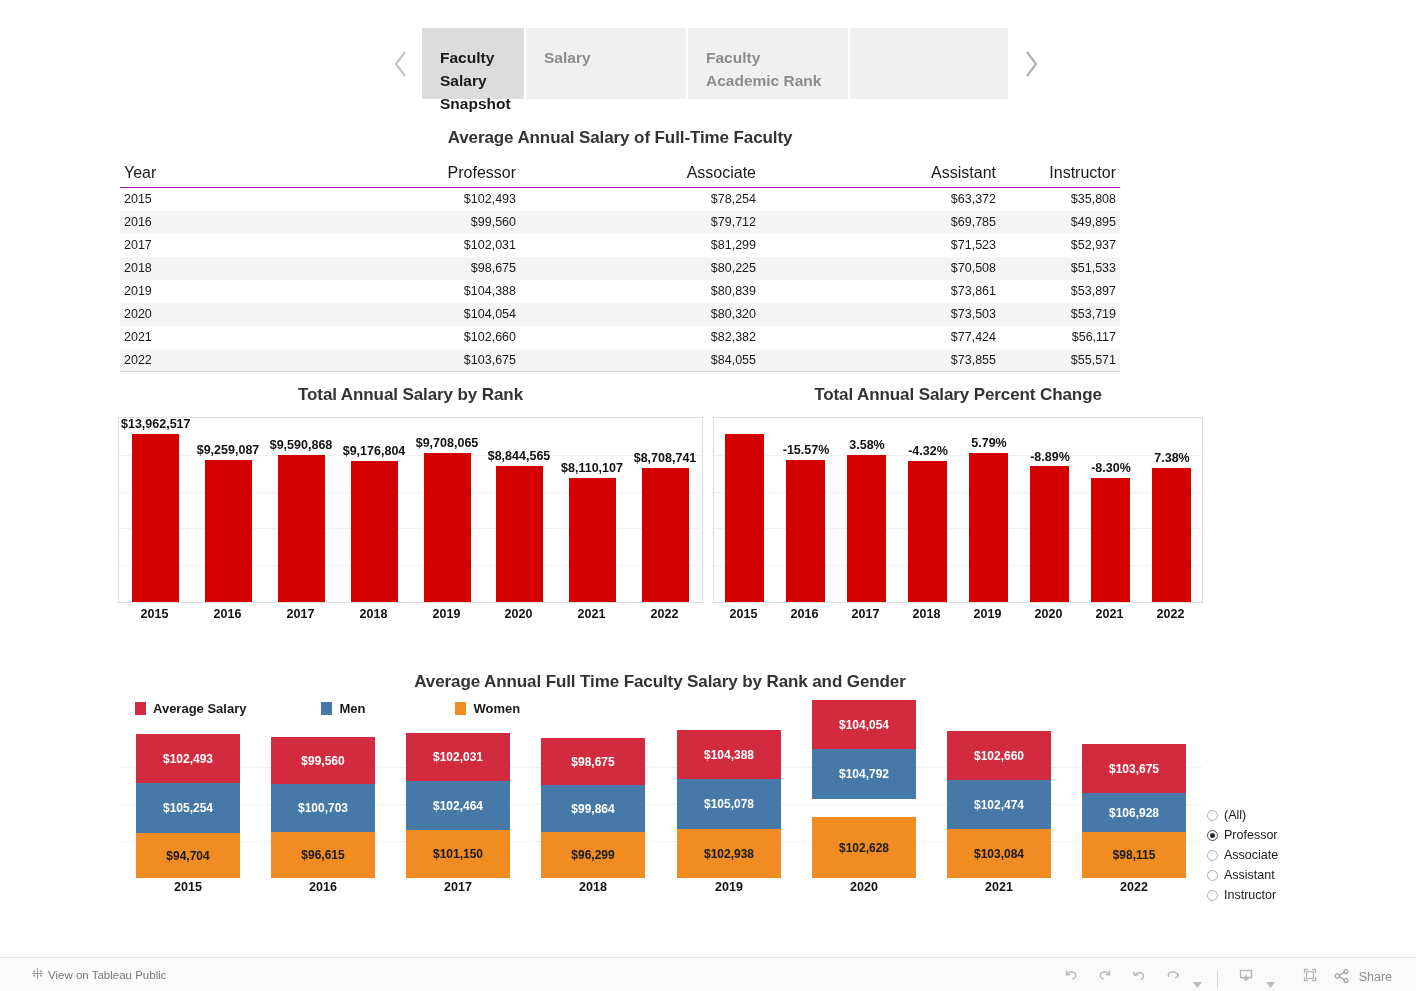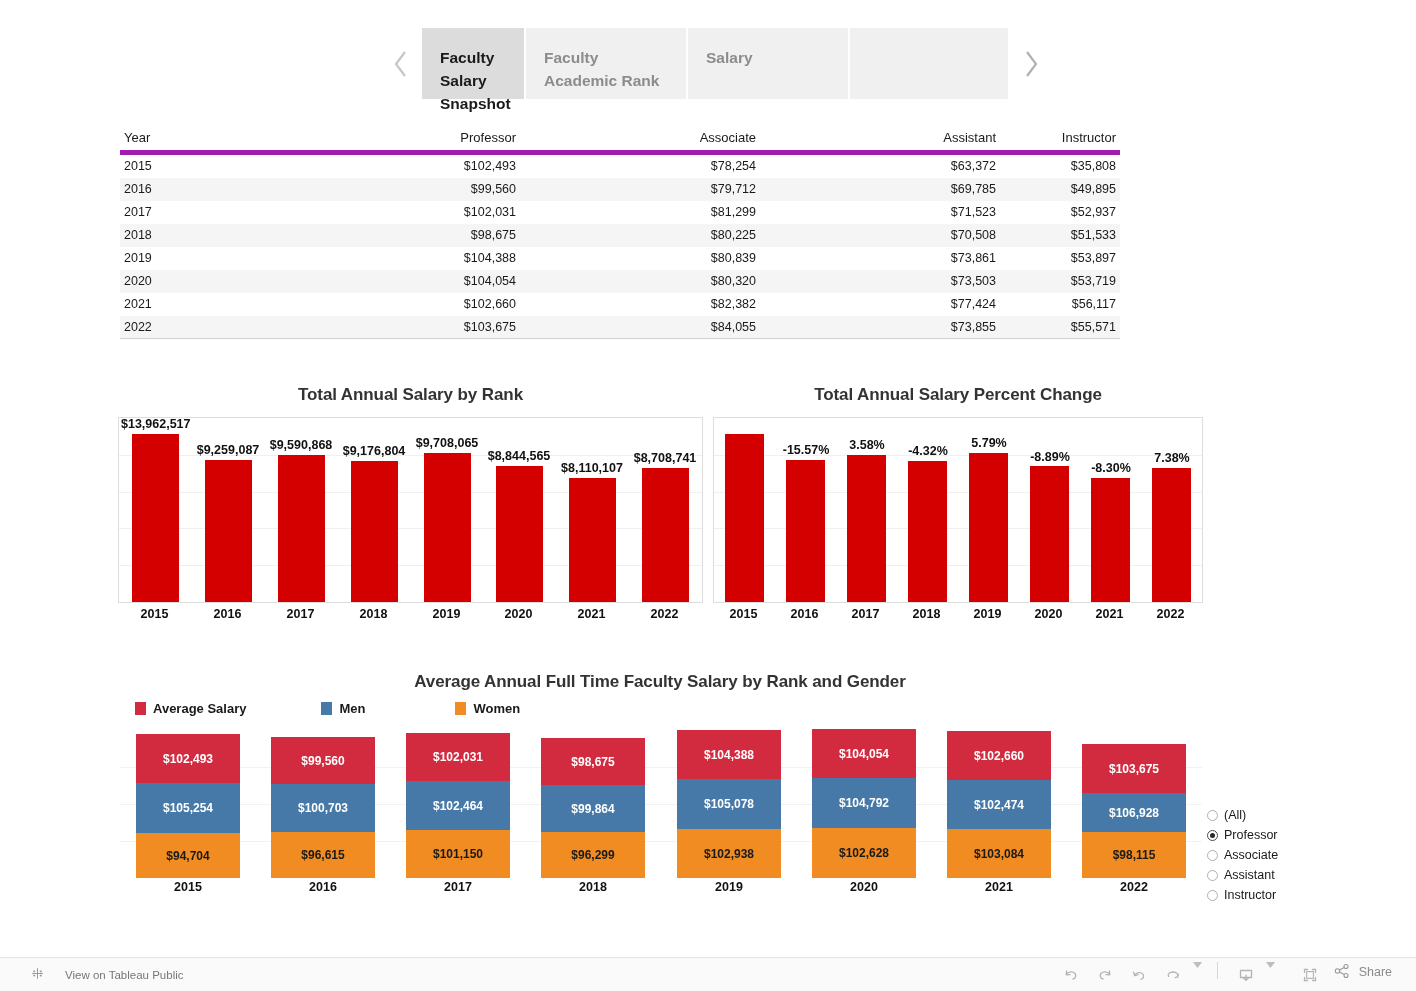--- a/index.html
+++ b/index.html
@@ -43,21 +43,21 @@
     font-size: 17px; font-weight: bold; color: #333333;
     text-align: center; letter-spacing: -0.1px;
   }
 
   
   #crosstab { position: absolute; left: 120px; top: 128px; width: 1000px; }
   #crosstab .viz-title { margin-bottom: 14px; }
   table.xtab { width: 1000px; border-collapse: collapse; font-size: 12.5px; color: #1a1a1a; }
   table.xtab th {
     font-weight: normal; text-align: right; padding: 2px 4px 5px 0;
-    border-bottom: 5px solid #a21caf; color: #1a1a1a; font-size: 13px;
+    border-bottom: 1px solid #a21caf; color: #1a1a1a; font-size: 16px;
   }
   table.xtab th.yearcol { text-align: left; padding-left: 4px; }
   table.xtab td {
     text-align: right; padding: 4px 4px 4px 0; font-size: 12.5px;
     border-bottom: 1px solid transparent;
   }
   table.xtab td.yearcol { text-align: left; padding-left: 4px; }
   table.xtab tbody tr:nth-child(even) { background: #f5f5f5; }
   table.xtab tbody tr:last-child td { border-bottom: 1px solid #cfcfcf; }
 
@@ -132,23 +132,23 @@
   
   #toolbar {
     position: absolute; left: 0; top: 957px; width: 1416px; height: 34px;
     background: #fafafa; border-top: 1px solid #e4e4e4;
     display: flex; align-items: center;
   }
   #tp-link {
     display: flex; align-items: center; margin-left: 30px;
     font-size: 11.5px; color: #777; cursor: pointer;
   }
-  #tp-link .tp-label { margin-left: 20px; }
+  #tp-link .tp-label { margin-left: 3px; }
   #tb-right {
-    margin-left: auto; margin-right: 10px; display: flex; align-items: flex-start;
+    margin-left: auto; margin-right: 10px; display: flex; align-items: flex-end;
   }
   .tb-btn {
     width: 34px; height: 26px; display: flex; align-items: center;
     justify-content: center; color: #b4b4b4; cursor: pointer;
   }
   .tb-caret { width: 16px; color: #b4b4b4; display:flex; align-items:center; justify-content:center; cursor:pointer;}
   .tb-div { width: 1px; height: 17px; background: #d6d6d6; margin: 0 11px; }
   #share-btn {
     display: flex; align-items: center; color: #8c8c8c;
     font-size: 12.5px; cursor: pointer; padding: 0 14px 0 6px;
@@ -163,38 +163,39 @@
   <div id="tabbar">
     <div class="tabstrip">
       <div class="tab-arrow">
         <svg width="18" height="32" viewBox="0 0 18 32" aria-hidden="true">
           <polyline points="13,4 4,16 13,28" fill="none" stroke="#c6c6c6" stroke-width="2.2"></polyline>
         </svg>
       </div>
       <div class="tab active tab-w1">
         <span>Faculty Salary Snapshot</span>
       </div>
+      <div class="tab tab-w3">
+        <span>Salary</span>
+      </div>
       <div class="tab tab-w2">
         <span>Faculty Academic Rank</span>
-      </div>
-      <div class="tab tab-w3">
-        <span>Salary</span>
       </div>
       <div class="tab tab-w5">
         <span></span>
       </div>
       <div class="tab-arrow">
         <svg width="18" height="32" viewBox="0 0 18 32" aria-hidden="true">
           <polyline points="5,4 14,16 5,28" fill="none" stroke="#b0b0b0" stroke-width="2.2"></polyline>
         </svg>
       </div>
     </div>
   </div>
 
   <div id="crosstab">
+    <div class="viz-title">Average Annual Salary of Full-Time Faculty</div>
     <table class="xtab">
       <thead>
         <tr>
           <th class="yearcol" style="width:170px">Year</th>
           <th style="width:230px">Professor</th>
           <th style="width:240px">Associate</th>
           <th style="width:240px">Assistant</th>
           <th style="width:120px">Instructor</th>
         </tr>
       </thead>
@@ -397,21 +398,21 @@
           <div class="sseg orange" style="height: 46px;">$96,299</div>
         </div>
         <div class="scol" style="left: 557px; width: 104px;">
           <div class="sseg red" style="height: 49px;">$104,388</div>
           <div class="sseg blue" style="height: 50px;">$105,078</div>
           <div class="sseg orange" style="height: 49px;">$102,938</div>
         </div>
         <div class="scol" style="left: 692px; width: 104px;">
           <div class="sseg red" style="height: 49px;">$104,054</div>
           <div class="sseg blue" style="height: 50px;">$104,792</div>
-          <div class="sseg orange" style="height: 50px;">$102,628</div>
+          <div class="sseg orange" style="height: 61px; margin-top: 18px;">$102,628</div>
         </div>
         <div class="scol" style="left: 827px; width: 104px;">
           <div class="sseg red" style="height: 49px;">$102,660</div>
           <div class="sseg blue" style="height: 49px;">$102,474</div>
           <div class="sseg orange" style="height: 49px;">$103,084</div>
         </div>
         <div class="scol" style="left: 962px; width: 104px;">
           <div class="sseg red" style="height: 49px;">$103,675</div>
           <div class="sseg blue" style="height: 39px;">$106,928</div>
           <div class="sseg orange" style="height: 46px;">$98,115</div>

